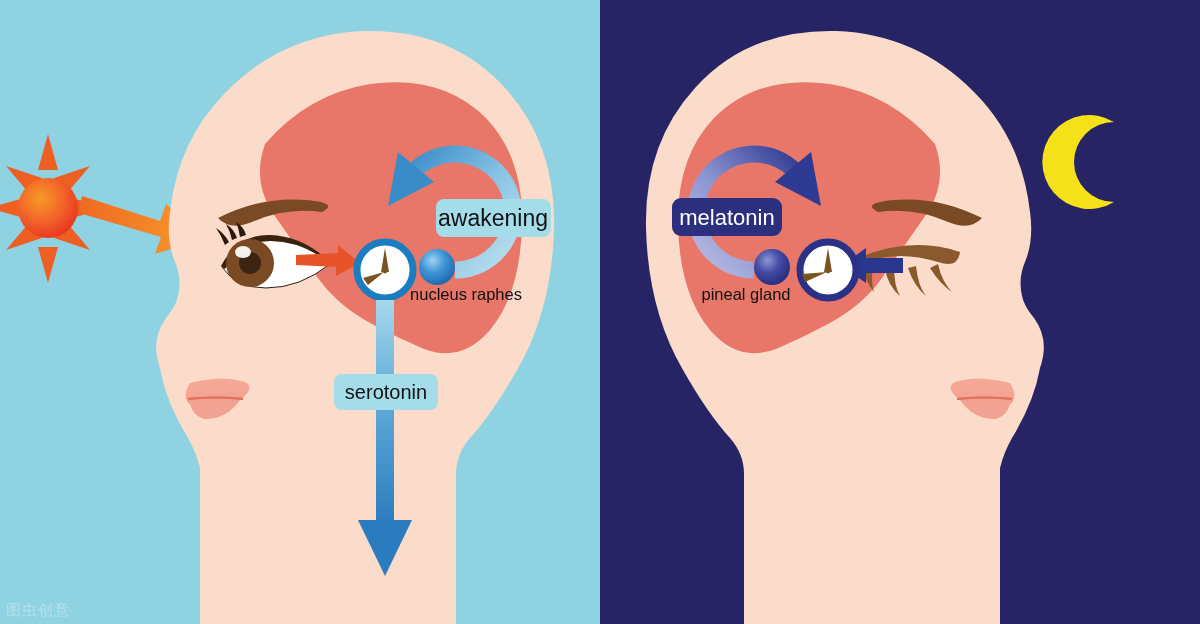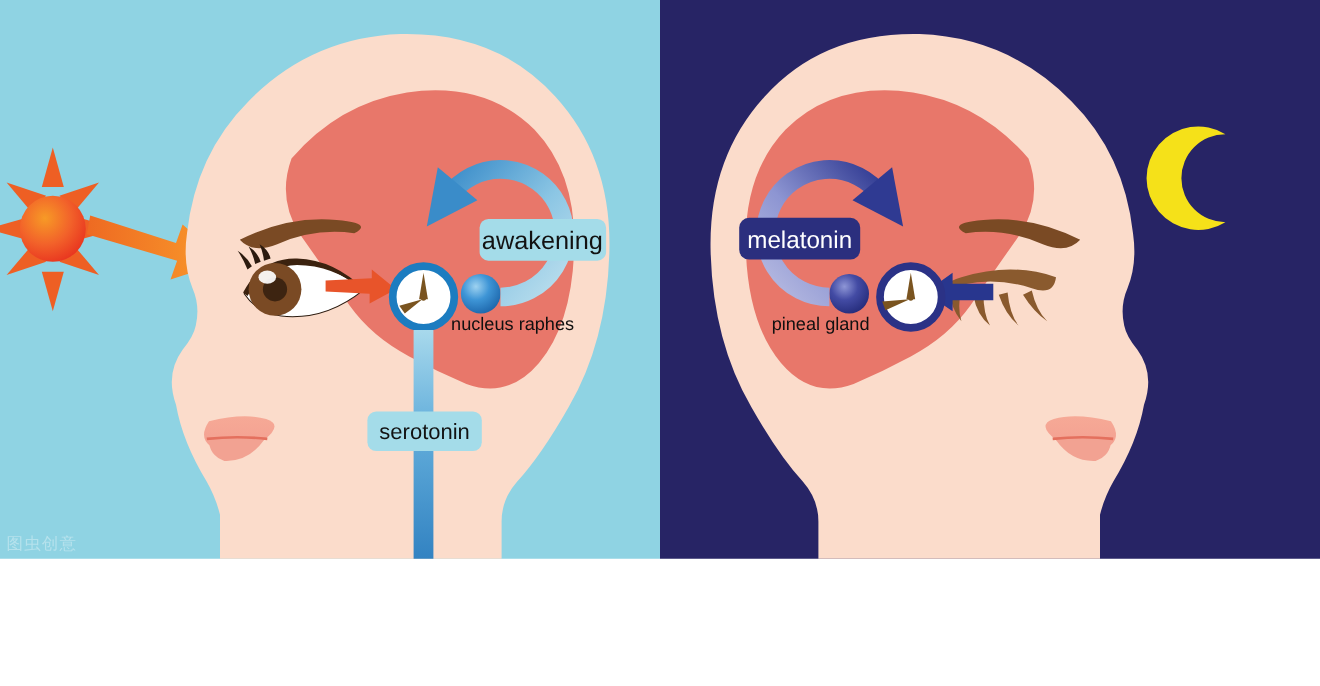--- a/index.html
+++ b/index.html
@@ -7,21 +7,21 @@
     margin: 0;
     padding: 0;
     background: #ffffff;
   }
   body {
     font-family: "Liberation Sans", sans-serif;
   }
   #stage {
     position: relative;
     width: 1200px;
-    height: 508px;
+    height: 624px;
     overflow: hidden;
   }
   #stage svg.layer {
     position: absolute;
     top: 0;
     left: 0;
     width: 1200px;
     height: 624px;
     display: block;
   }

